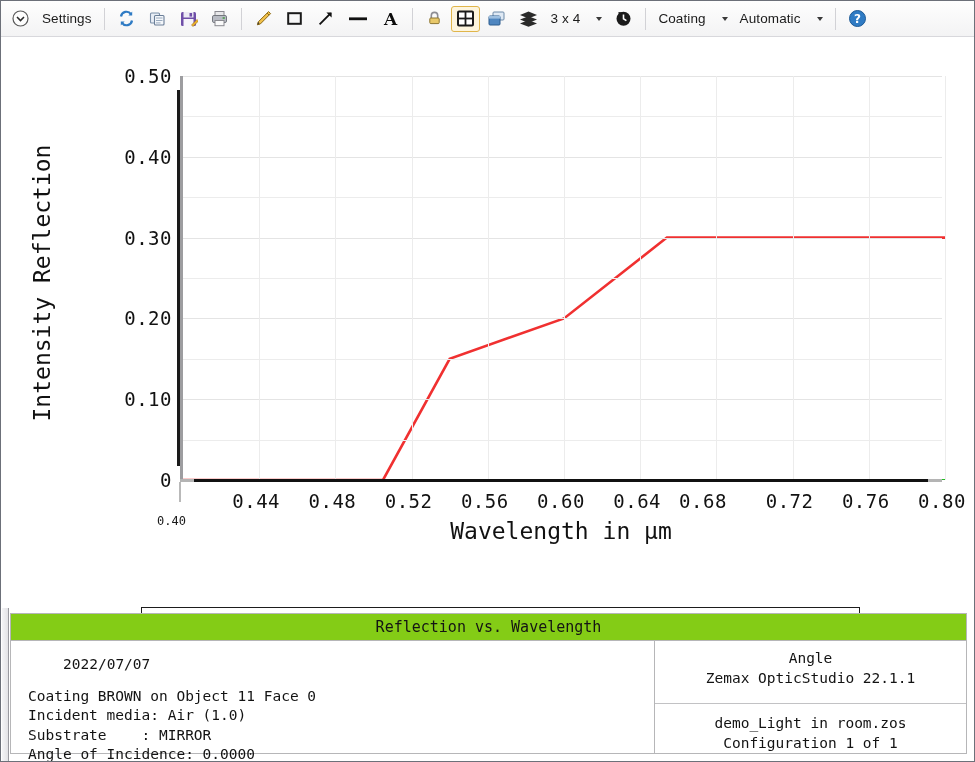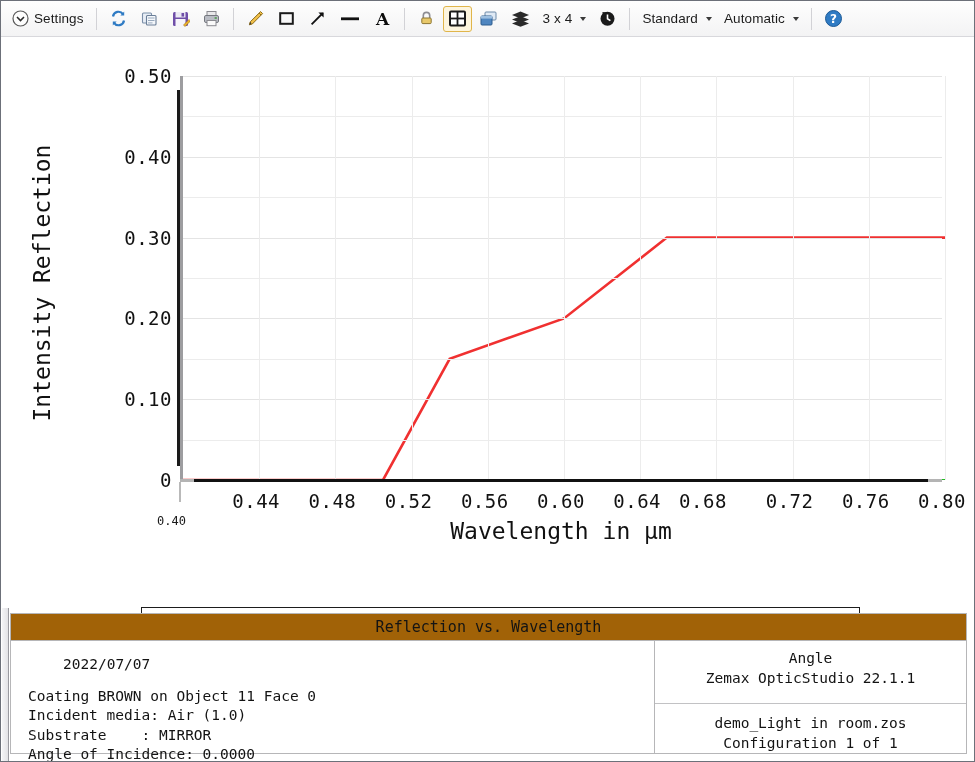--- a/index.html
+++ b/index.html
@@ -24,21 +24,21 @@
     width: 973px; height: 36px;
     background: linear-gradient(#fefefe, #f3f3f4);
     border-bottom: 1px solid #d8d8dc;
     display: flex; align-items: center;
     padding-left: 6px;
     gap: 2px;
     font-size: 13.5px;
     color: #1b1b1b;
   }
   .tb-item {
-    display: flex; align-items: center; gap: 5px;
+    display: flex; align-items: center; gap: 13px;
     height: 26px; padding: 0 4px;
     border: 1px solid transparent; border-radius: 3px;
     white-space: nowrap;
   }
   .tb-sep {
     width: 1px; height: 22px; background: #d2d2d6;
     margin: 0 5px;
   }
   .tb-label { font-size: 13.5px; letter-spacing: .1px; }
   .caret {
@@ -170,21 +170,21 @@
     width: 13px; height: 3px; margin: 0 2px 0 1px;
     flex: 0 0 auto;
   }
 
   
   #info-title-bar {
     position: absolute; left: 9px; top: 612px;
     width: 957px; height: 27px;
     border: 1px solid #b6b6b8;
     border-bottom: none;
-    background: #a16207;
+    background: #84cc16;
     display: flex; align-items: center; justify-content: center;
     font-family: "DejaVu Sans Mono", "Liberation Mono", monospace;
     font-size: 15px; color: #141414;
   }
   #info-body {
     position: absolute; left: 9px; top: 639px;
     width: 957px; height: 114px;
     border: 1px solid #b6b6b8;
     background: #ffffff;
     display: flex;
@@ -384,21 +384,21 @@
           <circle cx="9.5" cy="9.8" r="7" fill="#1b1b1b"></circle>
           <path d="M9.5 5.6 L9.5 9.8 L12.4 11.6" stroke="#ffffff" stroke-width="1.6" fill="none"></path>
           <path d="M4.4 3 L9 3.6 L5 7 Z" fill="#1b1b1b"></path>
         </svg>
       </span>
     </div>
 
     <div class="tb-sep"></div>
 
     <div class="tb-item">
-      <span class="tb-label">Standard</span>
+      <span class="tb-label">Coating</span>
       <span class="caret"></span>
     </div>
 
     <div class="tb-item">
       <span class="tb-label">Automatic</span>
       <span class="caret"></span>
     </div>
 
     <div class="tb-sep"></div>
 

